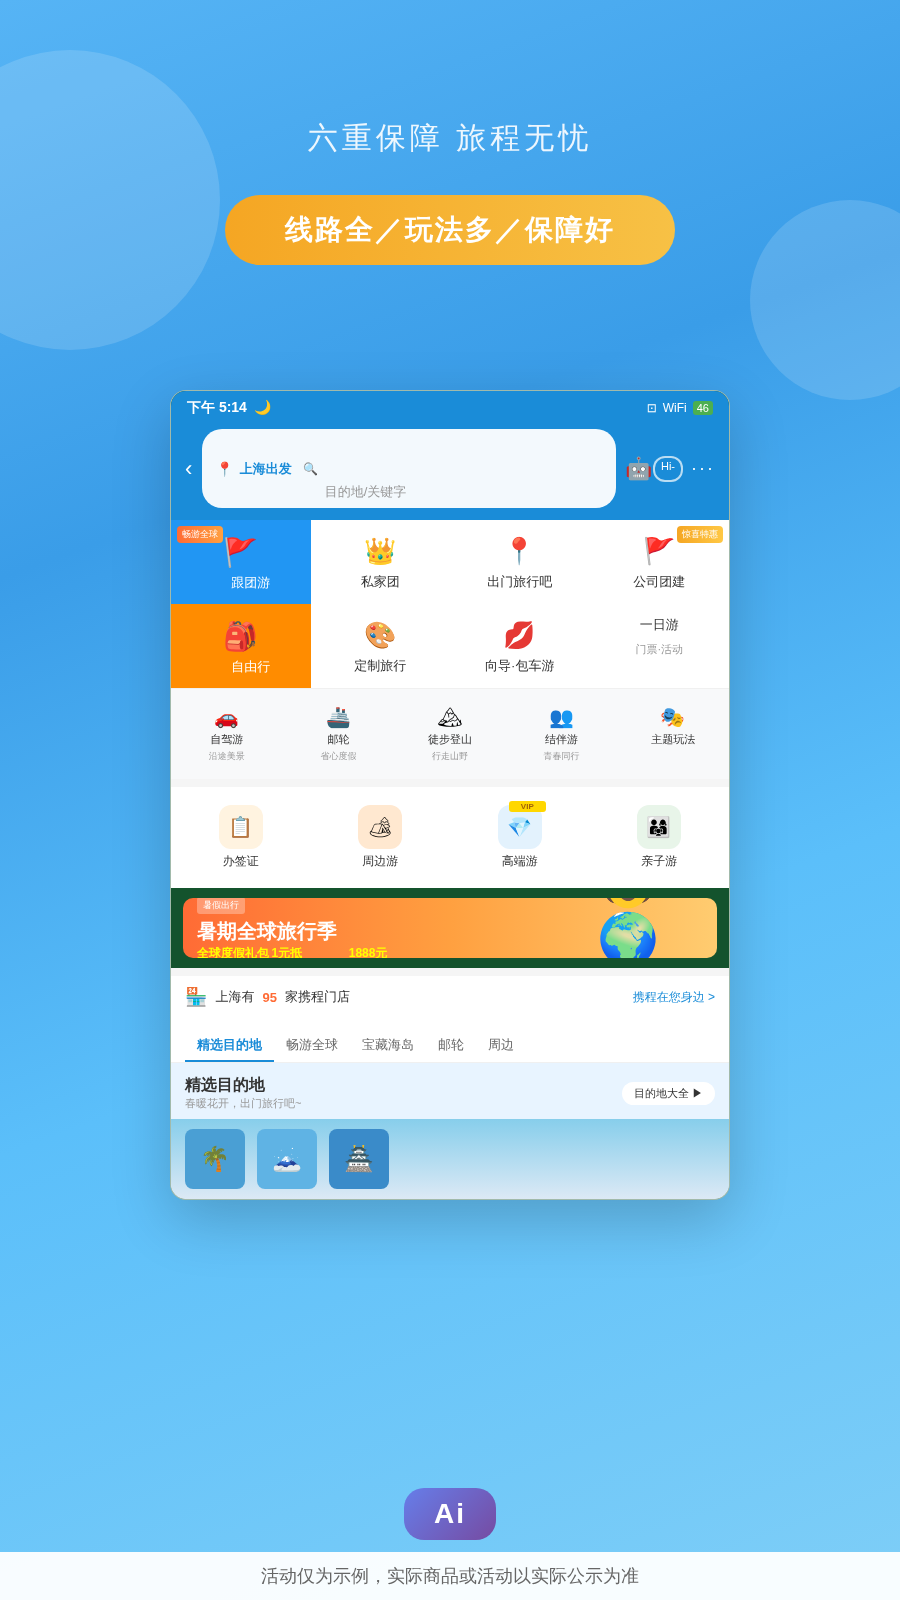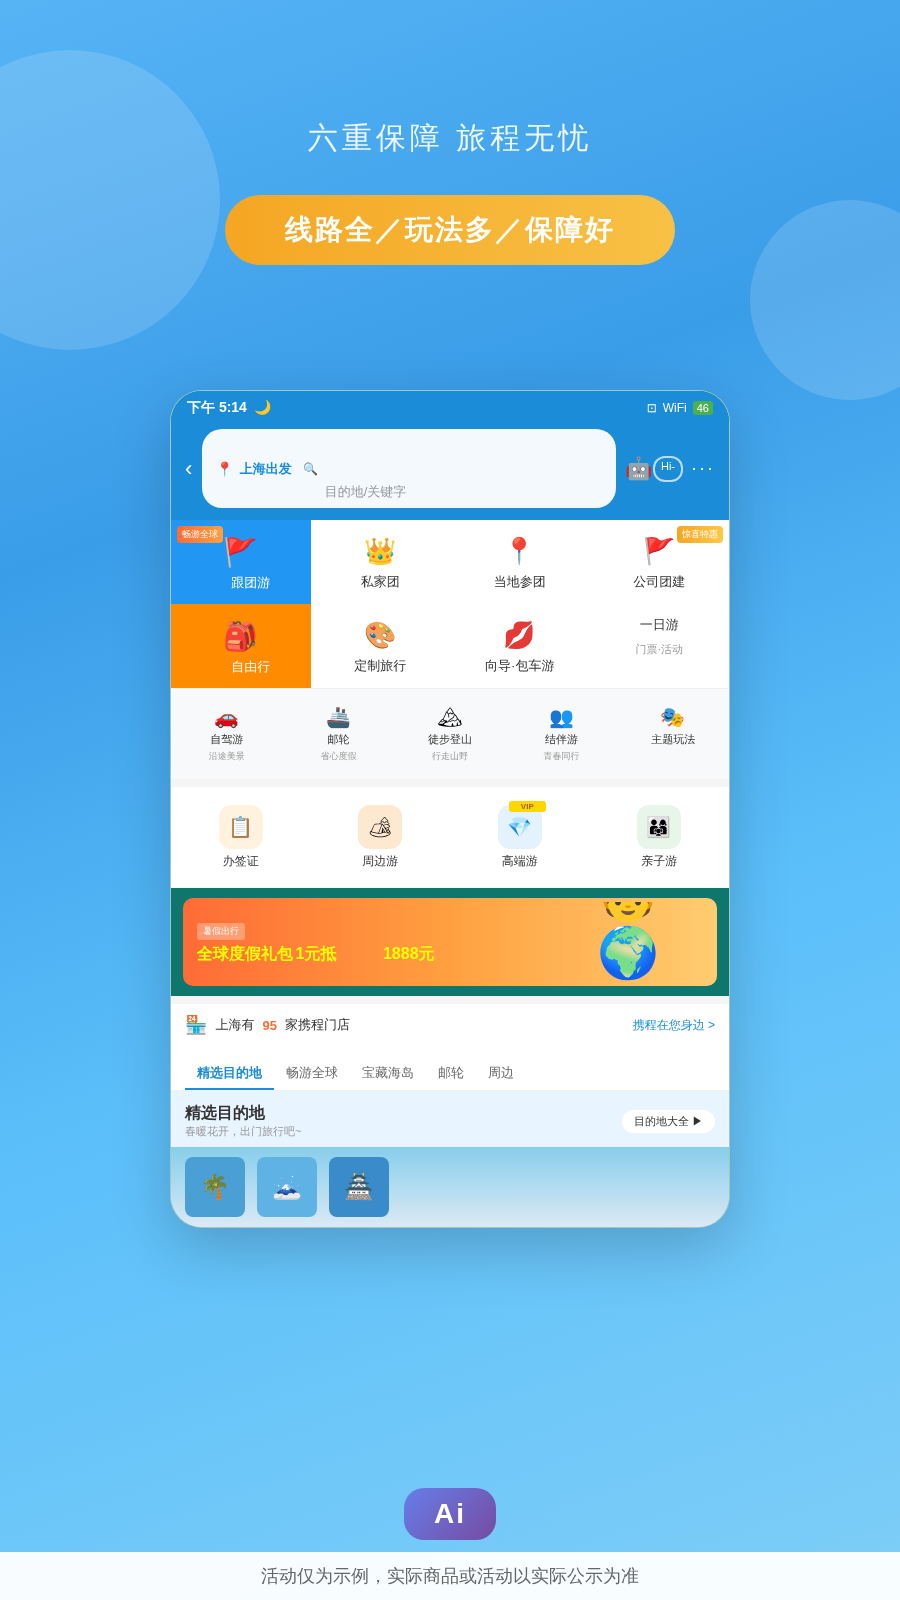--- a/index.html
+++ b/index.html
@@ -45,22 +45,22 @@
     
     .phone-wrapper {
       position: absolute;
       top: 390px;
       left: 50%;
       transform: translateX(-50%);
       width: 560px;
     }
 
     .phone-frame {
-      background: #0f766e;
-      border-radius: 32px;
+      background: #14532d;
+      border-radius: 16px;
       overflow: hidden;
       box-shadow: 0 20px 60px rgba(0,0,0,0.2);
       border: 1px solid rgba(255,255,255,0.6);
     }
 
     
     .status-bar {
       background: #1a8cd8;
       padding: 8px 16px 4px;
       display: flex;
@@ -207,41 +207,41 @@
       border-radius: 3px;
       font-weight: 700;
     }
 
     
     .banner {
       margin: 10px 12px;
       border-radius: 10px;
       overflow: hidden;
       background: linear-gradient(90deg, #ff6b35 0%, #ffa040 50%, #ffcc70 100%);
-      height: 88px;
+      height: 60px;
       position: relative;
       display: flex;
       align-items: center;
     }
     .banner-left {
       padding: 10px 14px;
       flex: 1;
     }
     .banner-tag {
       background: rgba(255,255,255,0.3);
       color: #fff;
       font-size: 9px;
       padding: 2px 6px;
       border-radius: 3px;
       display: inline-block;
       margin-bottom: 4px;
     }
     .banner-title { font-size: 20px; font-weight: 800; color: #fff; }
     .banner-cta { font-size: 9px; color: #fff; }
-    .banner-cta span { color: #ffff00; font-weight: 700; font-size: 16px; }
+    .banner-cta span { color: #ffff00; font-weight: 700; font-size: 12px; }
     .banner-right {
       width: 120px;
       height: 80px;
       position: relative;
       overflow: hidden;
     }
     .banner-character {
       position: absolute;
       right: 0; bottom: 0;
       font-size: 50px;
@@ -408,21 +408,21 @@
         <span class="cat-label-white">跟团游</span>
       </div>
 
       <div class="cat-item">
         <span style="font-size:26px;">👑</span>
         <span class="cat-label">私家团</span>
       </div>
 
       <div class="cat-item">
         <span style="font-size:26px;color:#2196f3;">📍</span>
-        <span class="cat-label">当地参团</span>
+        <span class="cat-label">出门旅行吧</span>
       </div>
 
       <div class="cat-item">
         <span class="cat-tag-yellow">惊喜特惠</span>
         <span style="font-size:26px;color:#4caf50;">🚩</span>
         <span class="cat-label">公司团建</span>
       </div>
     </div>
 
     <div class="category-grid">
@@ -500,20 +500,21 @@
         <div class="service-icon-wrap service-bg-green">
           <span>👨‍👩‍👧</span>
         </div>
         <span class="service-label">亲子游</span>
       </div>
     </div>
 
     <div class="banner">
       <div class="banner-left">
         <div class="banner-tag">暑假出行</div>
+        <div class="banner-title">暑期全球旅行季</div>
         <div class="banner-cta">
           <span>全球度假礼包</span>
           <span>1元抵</span>
           <span style="color:#ffff00;font-weight:700;margin-left:44px;">1888元</span>
         </div>
       </div>
       <div class="banner-right">
         <span class="banner-character">🧒🌍</span>
       </div>
     </div>

